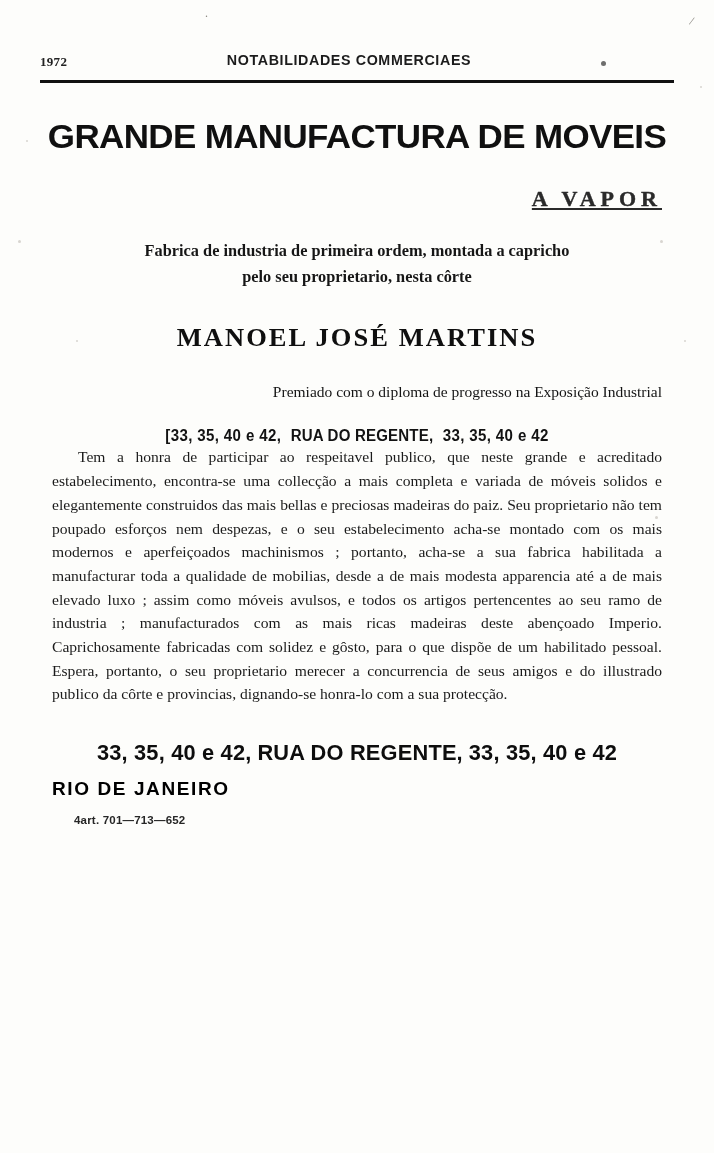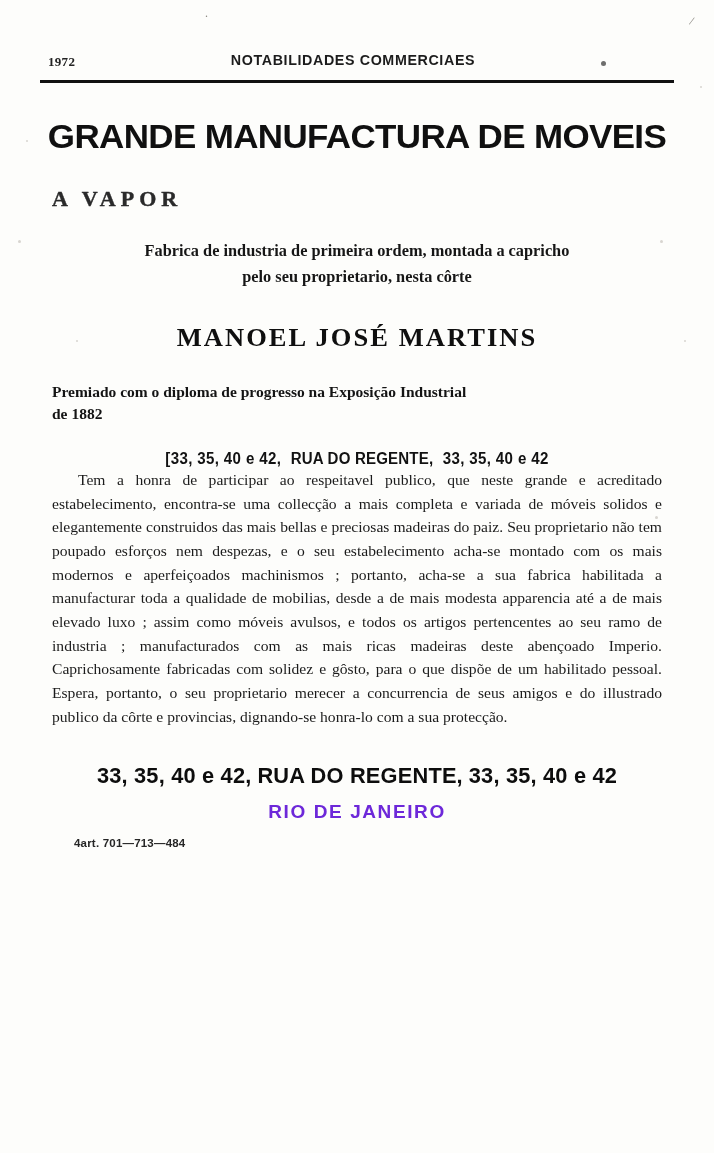--- a/index.html
+++ b/index.html
@@ -23,21 +23,21 @@
   
   .speckle {
     position: absolute;
     border-radius: 50%;
     background: #b9b5ad;
     opacity: .55;
   }
   .header-row {
     position: absolute;
     top: 52px;
-    left: 48px;
+    left: 40px;
     right: 56px;
     height: 22px;
   }
   .folio {
     position: absolute;
     left: 0;
     top: 2px;
     font-family: "Liberation Serif", serif;
     font-size: 13px;
     font-weight: 700;
@@ -86,27 +86,28 @@
     font-family: "Liberation Sans", sans-serif;
     font-weight: 700;
     font-size: 33px;
     letter-spacing: -0.6px;
     color: #101010;
     transform: scaleX(1.06);
     margin-top: 14px;
     white-space: nowrap;
   }
   .subtitle-vapor {
-    text-align: left;
+    text-align: right;
     margin-top: 30px;
     font-family: "Liberation Serif", serif;
     font-size: 22px;
     font-weight: 700;
     letter-spacing: 5px;
     color: #2a2a2a;
+    text-decoration: underline;
     -webkit-text-stroke: 0.4px #2a2a2a;
   }
   .lead {
     text-align: center;
     margin-top: 26px;
     font-family: "Liberation Serif", serif;
     font-size: 17px;
     font-weight: 700;
     line-height: 1.5;
     color: #161616;
@@ -116,25 +117,25 @@
     text-align: center;
     margin-top: 34px;
     font-family: "Liberation Serif", serif;
     font-size: 26px;
     font-weight: 700;
     letter-spacing: 2px;
     color: #0f0f0f;
     transform: scaleX(1.02);
   }
   .award {
-    text-align: left;
+    text-align: right;
     margin-top: 28px;
     font-family: "Liberation Serif", serif;
     font-size: 15.5px;
-    font-weight: 700;
+    font-weight: 400;
     line-height: 1.45;
     color: #141414;
   }
   .address-line {
     text-align: center;
     margin-top: 24px;
     font-family: "Liberation Sans", sans-serif;
     font-size: 16px;
     font-weight: 700;
     letter-spacing: .4px;
@@ -161,27 +162,27 @@
     font-family: "Liberation Sans", sans-serif;
     font-size: 22px;
     font-weight: 700;
     letter-spacing: .2px;
     color: #0d0d0d;
     transform: scaleX(0.99);
     white-space: nowrap;
   }
   .address-big .street { padding: 0 6px; }
   .city {
-    text-align: center;
+    text-align: left;
     margin-top: 12px;
     font-family: "Liberation Sans", sans-serif;
     font-size: 19px;
     font-weight: 700;
     letter-spacing: 1.6px;
-    color: #6d28d9;
+    color: #000000;
   }
   .artnote {
     margin-top: 14px;
     margin-left: 22px;
     font-family: "Liberation Sans", sans-serif;
     font-size: 11.5px;
     font-weight: 700;
     letter-spacing: .2px;
     color: #262626;
   }
@@ -223,31 +224,30 @@
 
     <div class="lead">
       <div>Fabrica de industria de primeira ordem, montada a capricho</div>
       <div>pelo seu proprietario,  nesta côrte</div>
     </div>
 
     <div class="maker">MANOEL   JOSÉ   MARTINS</div>
 
     <div class="award">
       <div>Premiado com o diploma de progresso na Exposição Industrial</div>
-      <div>de 1882</div>
     </div>
 
     <div class="address-line">
       <span>[33,  35,  40 e 42,</span><span class="street">RUA DO REGENTE,</span><span>33,  35,  40  e  42</span>
     </div>
 
     <div class="body-copy">Tem a honra de participar ao respeitavel publico, que neste grande e acreditado estabelecimento, encontra-se uma collecção a mais completa e variada de móveis solidos e elegantemente construidos das mais bellas e preciosas madeiras do paiz. Seu proprietario não tem poupado esforços nem despezas, e o seu estabelecimento acha-se montado com os mais modernos e aperfeiçoados machinismos ; portanto, acha-se a sua fabrica habilitada a manufacturar toda a qualidade de mobilias, desde a de mais modesta apparencia até a de mais elevado luxo ; assim como móveis avulsos, e todos os artigos pertencentes ao seu ramo de industria ; manufacturados com as mais ricas madeiras deste abençoado Imperio. Caprichosamente fabricadas com solidez e gôsto, para o que dispõe de um habilitado pessoal. Espera, portanto, o seu proprietario merecer a concurrencia de seus amigos e do illustrado publico da côrte e provincias, dignando-se honra-lo com a sua protecção.</div>
 
     <div class="address-big">
       <span>33, 35, 40 e 42,</span><span class="street">RUA DO REGENTE,</span><span>33,  35,  40  e  42</span>
     </div>
 
     <div class="city">RIO DE JANEIRO</div>
 
-    <div class="artnote">4art.  701—713—484</div>
+    <div class="artnote">4art.  701—713—652</div>
 
   </div>
 </div>
 
 </body></html>

